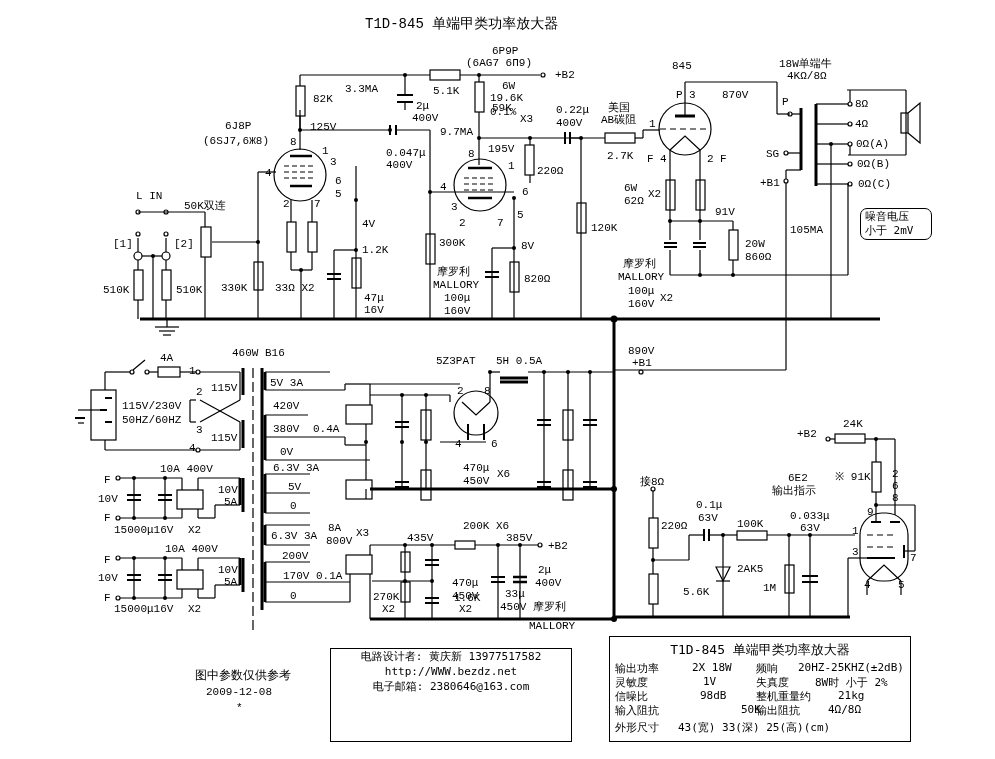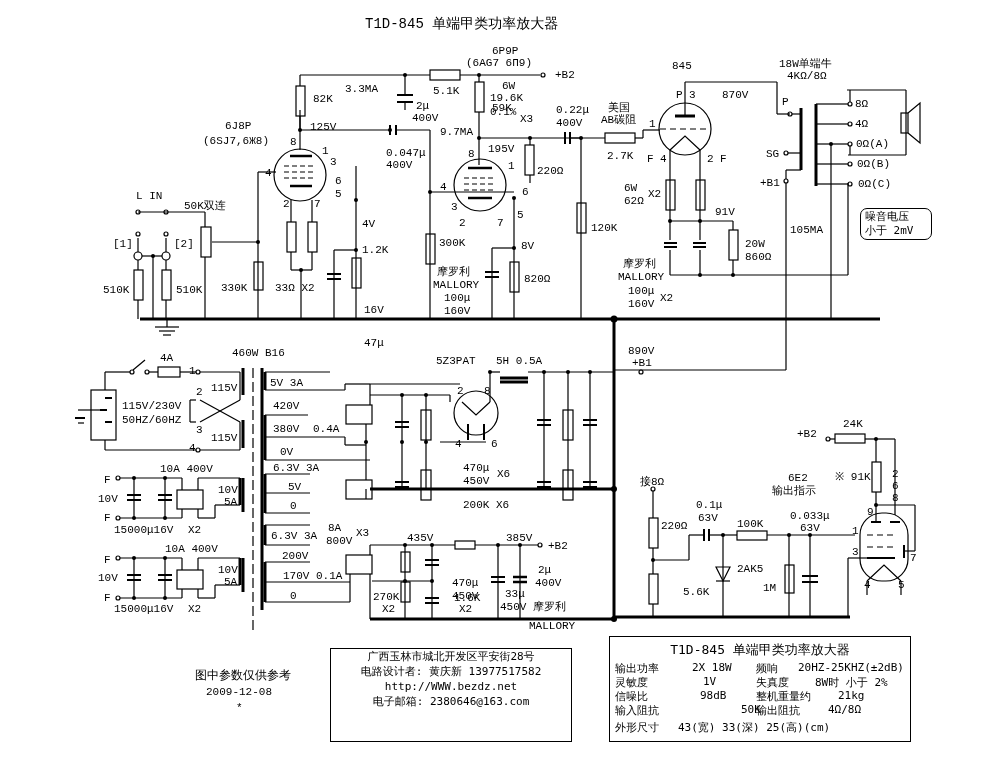--- a/index.html
+++ b/index.html
@@ -494,21 +494,21 @@
 <div class="lbl" style="left:136px;top:190px;">L IN</div>
 <div class="lbl" style="left:113px;top:238px;">[1]</div>
 <div class="lbl" style="left:174px;top:238px;">[2]</div>
 <div class="lbl" style="left:184px;top:200px;font-family:Liberation Mono, monospace;">50K双连</div>
 <div class="lbl" style="left:103px;top:284px;">510K</div>
 <div class="lbl" style="left:176px;top:284px;">510K</div>
 <div class="lbl" style="left:221px;top:282px;">330K</div>
 <div class="lbl" style="left:275px;top:282px;">33Ω X2</div>
 <div class="lbl" style="left:362px;top:218px;">4V</div>
 <div class="lbl" style="left:362px;top:244px;">1.2K</div>
-<div class="lbl" style="left:364px;top:292px;margin-top:45px;">47μ</div>
+<div class="lbl" style="left:364px;top:292px;">47μ</div>
 <div class="lbl" style="left:364px;top:304px;">16V</div>
 
 <div class="lbl" style="left:313px;top:93px;">82K</div>
 <div class="lbl" style="left:345px;top:83px;">3.3MA</div>
 <div class="lbl" style="left:416px;top:100px;">2μ</div>
 <div class="lbl" style="left:412px;top:112px;">400V</div>
 <div class="lbl" style="left:433px;top:85px;">5.1K</div>
 <div class="lbl" style="left:310px;top:121px;">125V</div>
 <div class="lbl" style="left:386px;top:147px;">0.047μ</div>
 <div class="lbl" style="left:386px;top:159px;">400V</div>
@@ -610,21 +610,21 @@
 <div class="lbl" style="left:283px;top:570px;">170V 0.1A</div>
 <div class="lbl" style="left:290px;top:590px;">0</div>
 <div class="lbl" style="left:457px;top:385px;">2</div>
 <div class="lbl" style="left:484px;top:385px;">8</div>
 <div class="lbl" style="left:455px;top:438px;">4</div>
 <div class="lbl" style="left:491px;top:438px;">6</div>
 <div class="lbl" style="left:496px;top:355px;">5H 0.5A</div>
 <div class="lbl" style="left:463px;top:462px;">470μ</div>
 <div class="lbl" style="left:463px;top:475px;">450V</div>
 <div class="lbl" style="left:497px;top:468px;">X6</div>
-<div class="lbl" style="left:463px;top:499px;">200K X6</div>
+<div class="lbl" style="left:463px;top:520px;">200K X6</div>
 <div class="lbl" style="left:628px;top:345px;">890V</div>
 <div class="lbl" style="left:632px;top:357px;">+B1</div>
 <div class="lbl" style="left:328px;top:522px;">8A</div>
 <div class="lbl" style="left:326px;top:535px;">800V</div>
 <div class="lbl" style="left:356px;top:527px;">X3</div>
 <div class="lbl" style="left:407px;top:532px;">435V</div>
 <div class="lbl" style="left:454px;top:552px;margin-top:40px;">1.6K</div>
 <div class="lbl" style="left:506px;top:532px;">385V</div>
 <div class="lbl" style="left:548px;top:540px;">+B2</div>
 <div class="lbl" style="left:373px;top:591px;">270K</div>
@@ -677,21 +677,20 @@
 <div class="lbl" style="left:852px;top:546px;">3</div>
 <div class="lbl" style="left:910px;top:552px;">7</div>
 <div class="lbl" style="left:864px;top:579px;">4</div>
 <div class="lbl" style="left:898px;top:579px;">5</div>
 
 <div class="lbl" style="left:195px;top:670px;font-size:12px;">图中参数仅供参考</div>
 <div class="lbl" style="left:206px;top:686px;">2009-12-08</div>
 <div class="lbl" style="left:236px;top:702px;">*</div>
 
 <div class="box authbox">
-  <div class="auth-line">广西玉林市城北开发区平安街28号</div>
   <div class="auth-line">电路设计者: 黄庆新   13977517582</div>
   <div class="auth-line">http://WWW.bezdz.net</div>
   <div class="auth-line">电子邮箱: 2380646@163.com</div>
 </div>
 
 <div class="box specbox">
   <div class="spec-title">T1D-845 单端甲类功率放大器</div>
   <div class="spec-row" style="left:5px;top:24px;">输出功率</div>
   <div class="spec-row" style="left:82px;top:24px;">2X 18W</div>
   <div class="spec-row" style="left:146px;top:24px;">频响</div>

